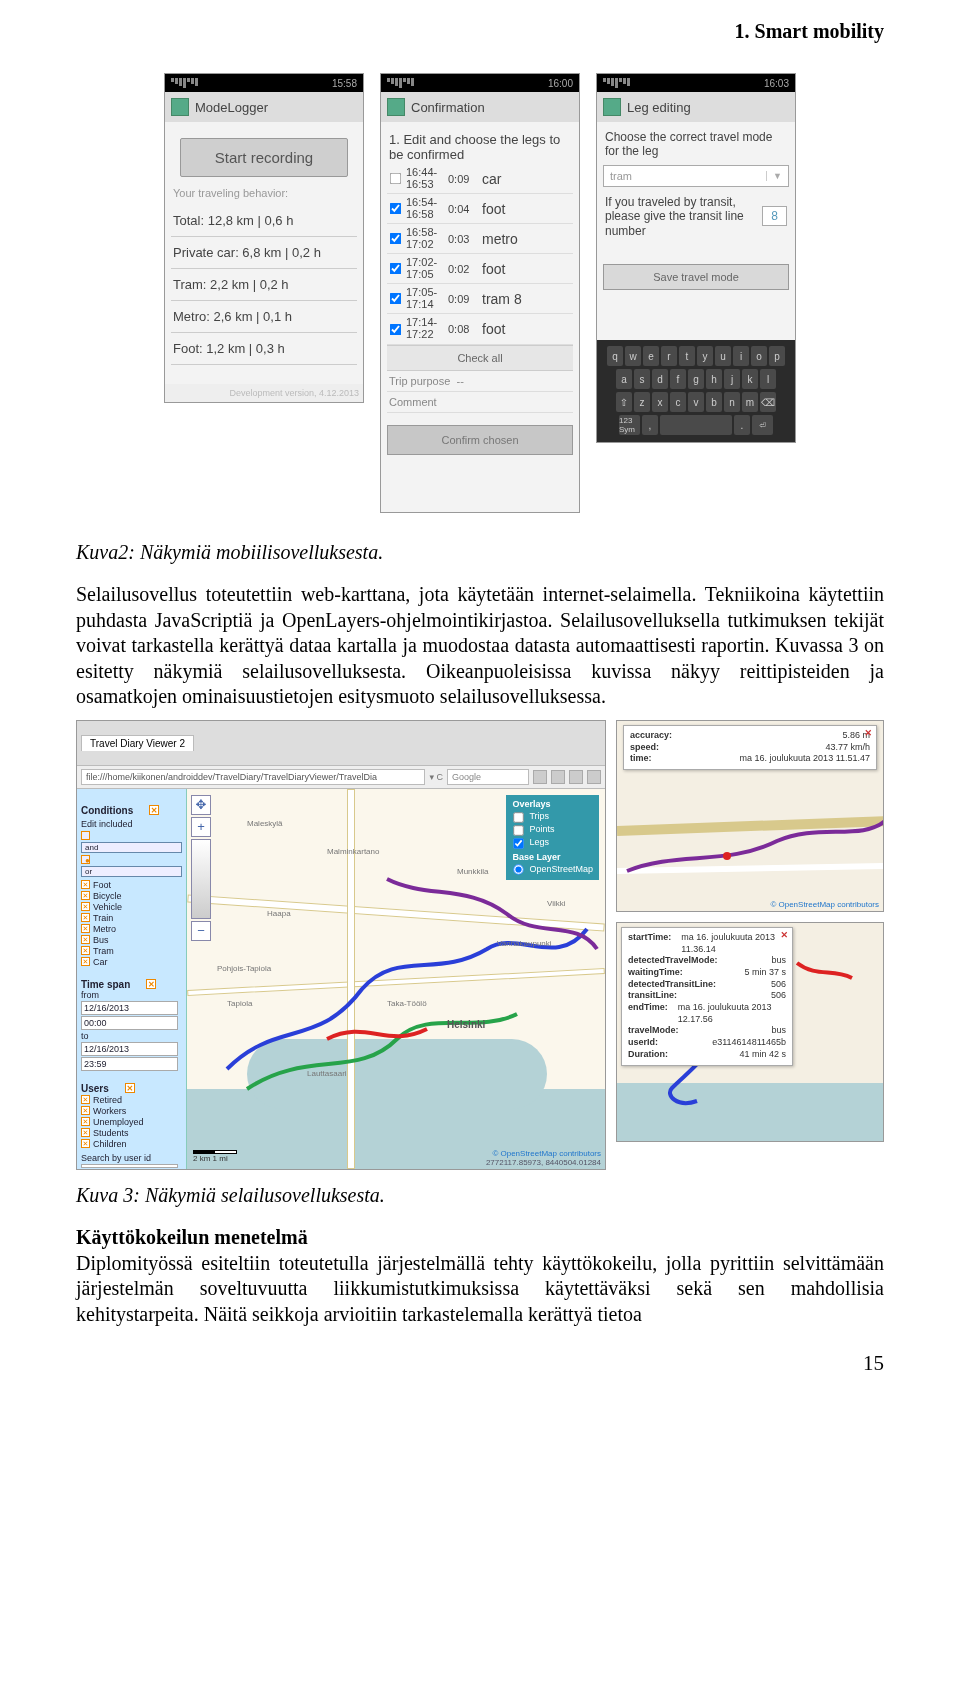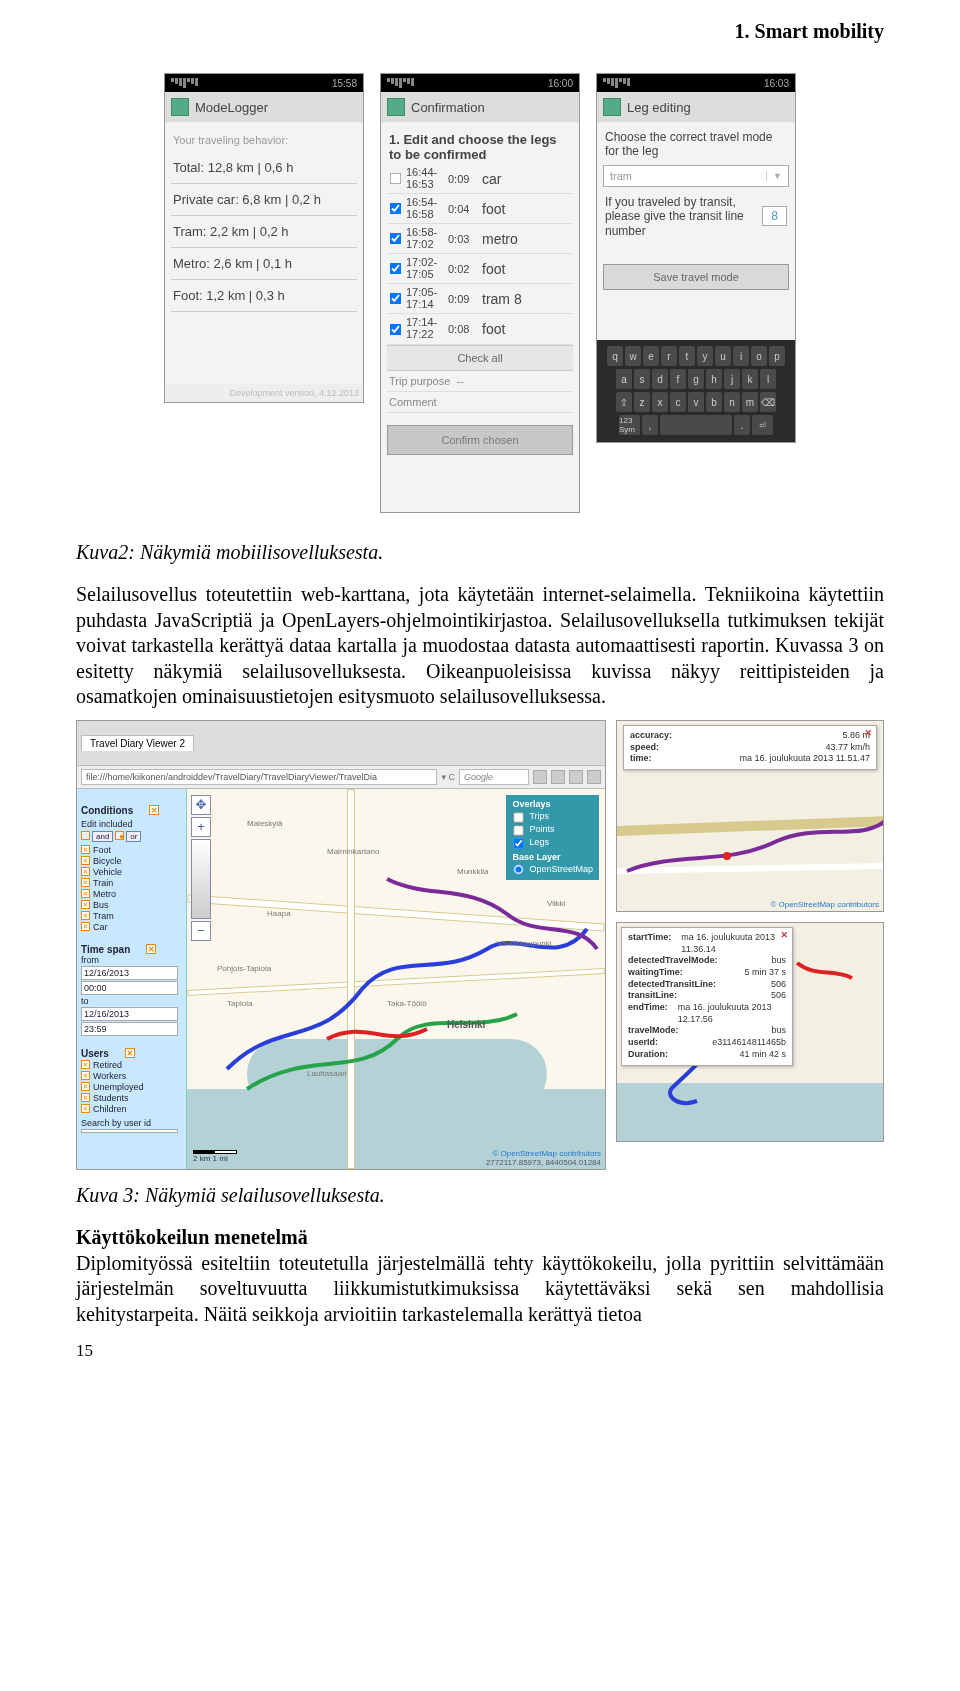--- a/index.html
+++ b/index.html
@@ -13,21 +13,21 @@
   .phone .statusbar .sigbars span { display:inline-block; width:3px; background:#888; }
   .bar1{height:4px} .bar2{height:6px} .bar3{height:8px} .bar4{height:10px}
   .phone .titlebar { background:#ddd; display:flex; align-items:center; gap:6px; padding:6px; font-size:13px; color:#444; }
   .phone .titlebar .appicon { width:18px; height:18px; background:#5a8; border:1px solid #486; }
   .phone .body { background:#f3f3f3; flex:1; padding:6px; }
   .phone .bigbtn { background:#cfcfcf; border:1px solid #999; border-radius:2px; text-align:center; padding:10px; font-size:15px; color:#555; margin:10px auto; width:90%; }
   .phone .graytext { color:#999; font-size:11px; margin:6px 2px; }
   .phone .statrow { border-bottom:1px solid #ccc; padding:8px 2px; font-size:13px; color:#444; }
   .phone .devnote { text-align:right; color:#bbb; font-size:9px; padding:4px; }
 
-  .phone .sectiontitle { font-size:13px; color:#444; padding:4px 2px 2px;font-weight:bold; }
+  .phone .sectiontitle { font-size:13px; color:#444; padding:4px 2px 2px; }
   .phone .datarow { display:flex; align-items:center; gap:4px; padding:3px 2px; border-bottom:1px solid #ddd; }
   .phone .datarow input[type=checkbox]{ transform:scale(.9); }
   .phone .datarow .times { font-size:11px; color:#444; line-height:1.05; width:38px; }
   .phone .datarow .dur { font-size:11px; color:#444; width:30px; }
   .phone .datarow .mode { font-size:14px; color:#444; }
   .phone .checkall { text-align:center; padding:6px; color:#666; border-top:1px solid #ccc; border-bottom:1px solid #ccc; background:#e6e6e6; }
   .phone .subrow { color:#888; font-size:11px; padding:4px 2px; border-bottom:1px solid #ddd; }
   .phone .confirmbtn { background:#c7c7c7; border:1px solid #999; text-align:center; padding:8px; color:#777; margin-top:12px; }
 
   .phone .instr { font-size:12px; color:#444; padding:2px 2px 6px; line-height:1.2; }
@@ -48,29 +48,29 @@
 
   .browser-row { display:flex; gap:10px; margin:6px 0 2px; align-items:flex-start; }
   .browser { width:530px; border:1px solid #999; background:#eee; font-family:Arial,sans-serif; }
   .browser .topbar { background:linear-gradient(#555,#333); color:#ddd; font-size:11px; padding:4px 6px; display:flex; align-items:center; gap:6px; }
   .browser .topbar .circ { width:10px; height:10px; border-radius:50%; }
   .browser .topbar .c1{background:#d35;} .browser .topbar .c2{background:#888;} .browser .topbar .c3{background:#888;}
   .browser .tabstrip { background:#ddd; font-size:10px; padding:14px 4px; border-bottom:1px solid #bbb; }
   .browser .tab { background:#fff; border:1px solid #bbb; border-bottom:none; display:inline-block; padding:2px 8px; }
   .browser .addrbar { background:#eee; display:flex; gap:4px; padding:3px 4px; border-bottom:1px solid #bbb; align-items:center; }
   .browser .addrbar .urlbox { flex:1; background:#fff; border:1px solid #bbb; font-size:9px; padding:2px 4px; color:#555; overflow:hidden; white-space:nowrap; }
-  .browser .addrbar .gbox { background:#fff; border:1px solid #bbb; font-size:9px; padding:2px 4px; color:#888; width:70px;font-style:italic; }
+  .browser .addrbar .gbox { background:#fff; border:1px solid #bbb; font-size:9px; padding:2px 4px; color:#888; width:82px; }
   .browser .addrbar .icon { width:14px; height:14px; background:#ccc; border:1px solid #aaa; }
   .browser .content { display:flex; height:380px; }
   .sidebar { width:110px; background:#c8e8ff; border-right:1px solid #8cb; font-size:9px; color:#223; padding:4px; }
   .sidebar .hdr { font-weight:bold; font-size:10px; margin-top:12px; display:flex; align-items:center; gap:16px; }
   .sidebar .hdr .cb { width:10px; height:10px; border:1px solid #e80; background:#fff; display:inline-flex; align-items:center; justify-content:center; color:#e80; font-size:8px; }
   .sidebar .opt { display:flex; align-items:center; gap:3px; margin:1px 0; }
   .sidebar .opt .cb { width:9px; height:9px; border:1px solid #e80; background:#fff; display:inline-flex; align-items:center; justify-content:center; color:#e80; font-size:7px; }
-  .sidebar .andor { display:flex; gap:2px; margin:2px 0 3px; }
+  .sidebar .andor { display:flex; gap:2px; margin:2px 0 3px;flex-direction:column; }
   .sidebar .andor span { border:1px solid #68a; padding:0 3px; font-size:8px; background:#eef; }
   .sidebar .inp { background:#fff; border:1px solid #aaa; font-size:9px; padding:1px 2px; margin:1px 0; width:96%; }
   .maparea { flex:1; position:relative; background:#fbf7ec; overflow:hidden; }
   .mapbase { position:absolute; inset:0; }
   .water { position:absolute; background:#b4d2d6; }
   .road { position:absolute; background:#fff; border:1px solid #d8c98c; }
   .legendbox { position:absolute; top:6px; right:6px; background:#39a; color:#fff; font-size:9px; padding:4px 6px; line-height:1.3; }
   .legendbox .lrow { display:flex; align-items:center; gap:4px; }
   .legendbox .lrow input{ transform:scale(.8); }
   .mapctrl { position:absolute; top:6px; left:4px; display:flex; flex-direction:column; gap:2px; }
@@ -78,21 +78,21 @@
   .mapcorner { position:absolute; bottom:2px; right:4px; font-size:8px; color:#556; text-align:right; }
   .scalebar { position:absolute; bottom:6px; left:6px; font-size:8px; color:#333; }
   .scalebar .bar { width:44px; height:4px; background:linear-gradient(90deg,#000 0 50%,#fff 50% 100%); border:1px solid #000; }
 
   .rightcol { width:268px; display:flex; flex-direction:column; gap:10px; }
   .minimap { height:192px; border:1px solid #999; background:#f5f0e4; position:relative; overflow:hidden; font-family:Arial,sans-serif; }
   .popup { position:absolute; background:#fff; border:1px solid #aaa; font-size:9px; padding:4px 6px; color:#333; box-shadow:1px 1px 3px rgba(0,0,0,.25); }
   .popup .pr { display:flex; justify-content:space-between; gap:10px; line-height:1.3; }
   .popup .close { position:absolute; top:2px; right:4px; color:#c33; font-weight:bold; }
 
-  .pagenum { text-align:left; font-size:17px; margin-top:14px; }
+  .pagenum { text-align:right; font-size:21px; margin-top:24px; }
   .bold { font-weight:bold; }
   .green { fill:none; stroke:#27a34a; stroke-width:4; }
   .blue  { fill:none; stroke:#2a3fd8; stroke-width:4; }
   .purple{ fill:none; stroke:#7b2b99; stroke-width:4; }
   .red   { fill:none; stroke:#d22; stroke-width:4; }
   .lbl { position:absolute; font-size:8px; color:#777; }
 </style>
 </head>
 <body>
 
@@ -111,20 +111,21 @@
           <span class="bar2"></span>
           <span class="bar3"></span>
         </div>
       <span>15:58</span>
     </div>
     <div class="titlebar">
       <div class="appicon"></div>
       <span>ModeLogger</span>
     </div>
     <div class="body">
+      <div class="bigbtn">Start recording</div>
       <div class="graytext">Your traveling behavior:</div>
       <div class="statrow">Total: 12,8 km | 0,6 h</div>
       <div class="statrow">Private car: 6,8 km | 0,2 h</div>
       <div class="statrow">Tram: 2,2 km | 0,2 h</div>
       <div class="statrow">Metro: 2,6 km | 0,1 h</div>
       <div class="statrow">Foot: 1,2 km | 0,3 h</div>
     </div>
     <div class="devnote">Development version, 4.12.2013</div>
   </div>
 

